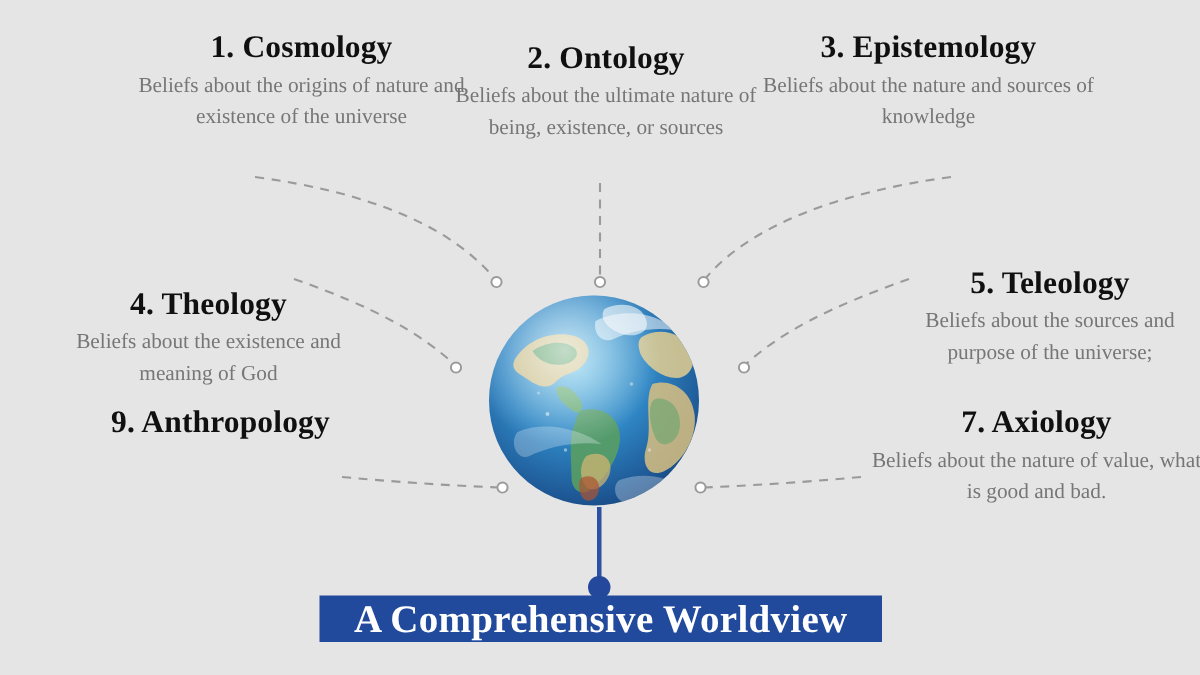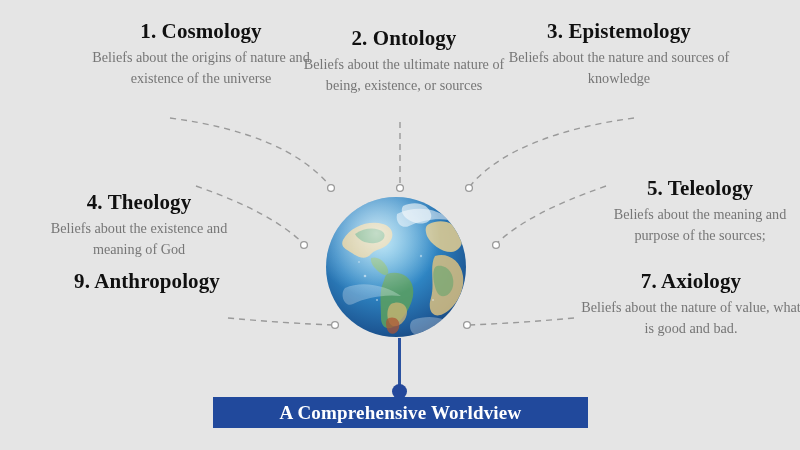--- a/index.html
+++ b/index.html
@@ -99,21 +99,21 @@
     width: 375px;
     height: 31px;
     background: #21499c;
     display: flex;
     align-items: center;
     justify-content: center;
   }
   #banner .banner-text {
     font-family: "Liberation Serif", "DejaVu Serif", serif;
     font-weight: bold;
-    font-size: 19px;
+    font-size: 26px;
     line-height: 22px;
     color: #ffffff;
     letter-spacing: 0.2px;
     white-space: nowrap;
   }
 </style>
 </head>
 <body>
 
 <div id="stage">
@@ -216,21 +216,21 @@
     <div class="desc">Beliefs about the nature and sources of knowledge</div>
   </div>
 
   <div class="node" id="node-4">
     <div class="title">4. Theology</div>
     <div class="desc">Beliefs about the existence and meaning of God</div>
   </div>
 
   <div class="node" id="node-5">
     <div class="title">5. Teleology</div>
-    <div class="desc">Beliefs about the meaning and purpose of the sources;</div>
+    <div class="desc">Beliefs about the sources and purpose of the universe;</div>
   </div>
 
   <div class="node" id="node-6">
     <div class="title">9. Anthropology</div>
   </div>
 
   <div class="node" id="node-7">
     <div class="title">7. Axiology</div>
     <div class="desc">Beliefs about the nature of value, what is good and bad.</div>
   </div>

